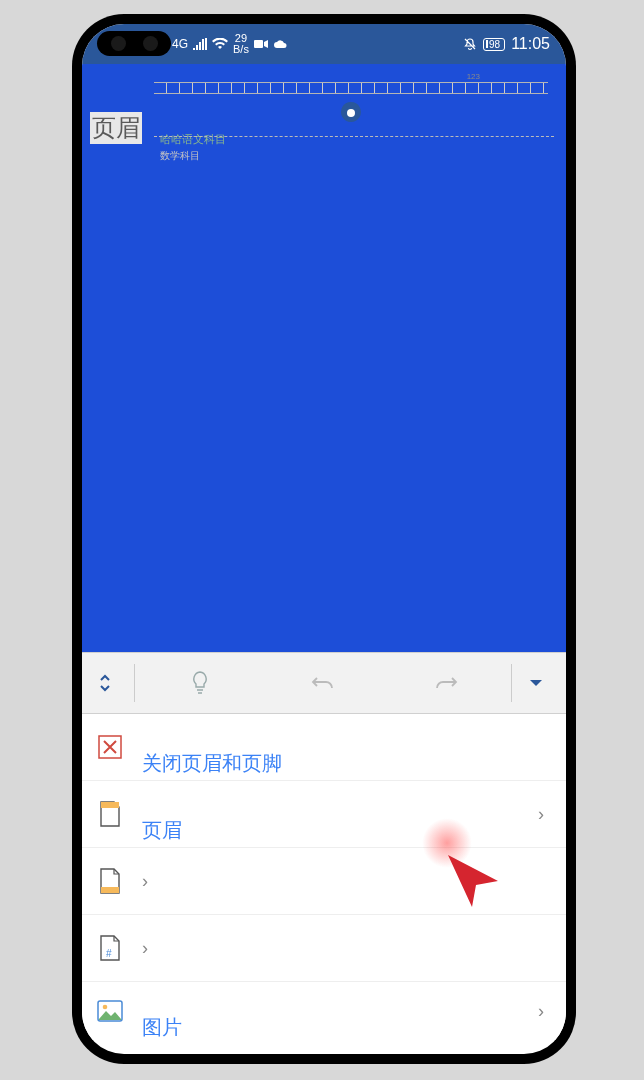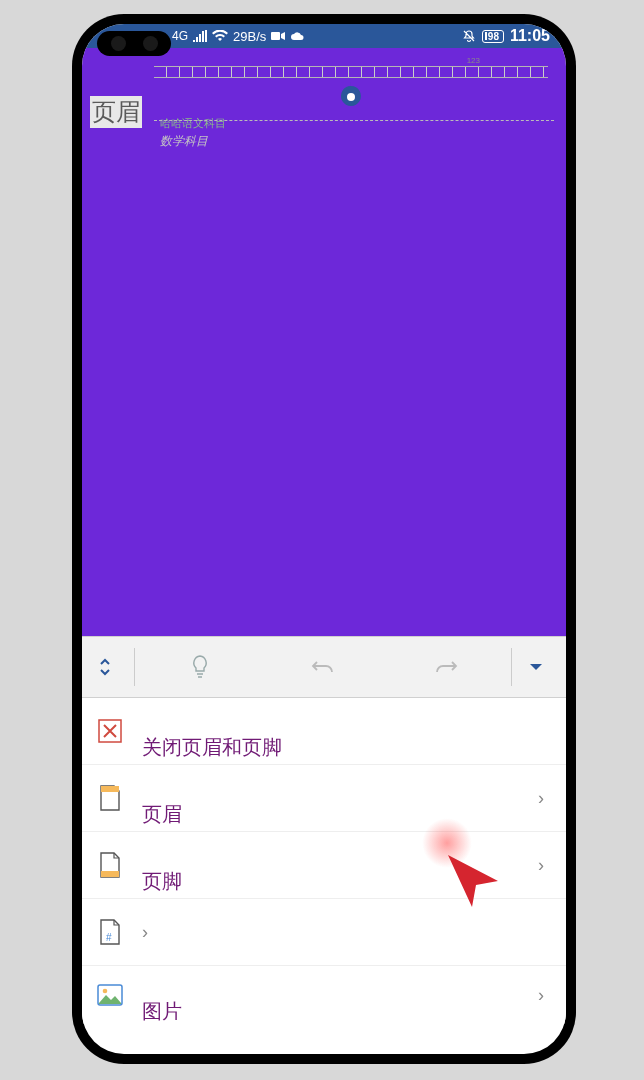--- a/index.html
+++ b/index.html
@@ -34,21 +34,21 @@
       right: 68px;
       width: 4px;
       background: #9a9a9a;
       border-radius: 2px;
     }
     .sb1 { top: 195px; height: 62px; }
     .sb2 { top: 280px; height: 120px; }
     .sb3 { top: 415px; height: 120px; }
     .status-bar {
       background: #2a579a;
-      height: 24px;
+      height: 40px;
       display: flex;
       align-items: center;
       justify-content: space-between;
       padding: 0 16px 0 90px;
       color: #fff;
       font-size: 12px;
     }
     .camera-pill {
       position: absolute;
       left: 25px;
@@ -62,39 +62,39 @@
       align-items: center;
       justify-content: space-around;
       padding: 0 5px;
     }
     .camera-dot {
       width: 15px; height: 15px;
       border-radius: 50%;
       background: #1a1a1a;
     }
     .status-left { display: flex; align-items: center; gap: 5px; }
-    .status-right { display: flex; align-items: center; gap: 6px; font-weight: bold; }
-    .status-speed { display: flex; flex-direction: row; line-height: 1; font-size: 13px; align-items: center;}
+    .status-right { display: flex; align-items: center; gap: 6px; }
+    .status-speed { display: flex; flex-direction: column; line-height: 1; font-size: 11px; align-items: center;}
     .battery {
       border: 1px solid #fff;
       border-radius: 3px;
       padding: 0px 4px 0px 2px;
       font-size: 10px;
       display: inline-flex;
       align-items: center;
       gap: 1px;
     }
     .battery-fill {
       display: inline-block;
       width: 2px;
       height: 8px;
       background: #fff;
     }
     .doc-area {
-      background: #6d28d9;
+      background: #1d4ed8;
       height: 588px;
       padding: 18px 12px 0 12px;
       position: relative;
     }
     .ruler {
       height: 12px;
       border-top: 1px solid #b5b5b5;
       border-bottom: 1px solid #b5b5b5;
       margin: 0 6px 4px 60px;
       position: relative;
@@ -128,23 +128,22 @@
       position: absolute;
       left: 78px;
       top: 68px;
       font-size: 11px;
       color: #8bb98b;
     }
     .doc-text2 {
       position: absolute;
       left: 78px;
       top: 85px;
-      font-size: 12px;
+      font-size: 10px;
       color: #c4c4c4;
-      font-style: italic;
     }
     .cursor-drop {
       position: absolute;
       left: 258px;
       top: 32px;
       width: 22px;
       height: 30px;
     }
     .toolbar {
       background: #f2f2f2;
@@ -200,21 +199,21 @@
       width: 28px;
       height: 28px;
       display: flex;
       align-items: center;
       justify-content: center;
       flex-shrink: 0;
     }
     .menu-item .item-label {
       flex: 1;
       font-size: 20px;
-      color: #701a75;
+      color: #3b82f6;
       margin-top: 32px;
     }
     .menu-item .chevron {
       color: #888;
       font-size: 18px;
     }
     .menu-item.last { height: 58px; border-bottom: none;}
     .touch-indicator {
       position: absolute;
       width: 50px;
@@ -363,21 +362,20 @@
       </div>
 
       <div class="menu-item">
         <span class="item-icon">
           <svg width="24" height="28" viewBox="0 0 24 28">
               <path fill="none" stroke="#555" stroke-width="1.4" d="M3 2h13l5 5v19H3z"></path>
               <path fill="none" stroke="#555" stroke-width="1.2" d="M16 2v5h5"></path>
               <rect x="3" y="20" width="18" height="6" fill="#f6b95b" stroke="none"></rect>
             </svg>
         </span>
-        <span class="item-label">页脚</span>
         <span class="chevron">›</span>
       </div>
 
       <div class="menu-item">
         <span class="item-icon">
           <svg width="24" height="28" viewBox="0 0 24 28">
               <path fill="none" stroke="#555" stroke-width="1.4" d="M3 2h13l5 5v19H3z"></path>
               <path fill="none" stroke="#555" stroke-width="1.2" d="M16 2v5h5"></path>
               <text x="8" y="23" font-size="10" fill="#4a8ad6">#</text>
             </svg>

